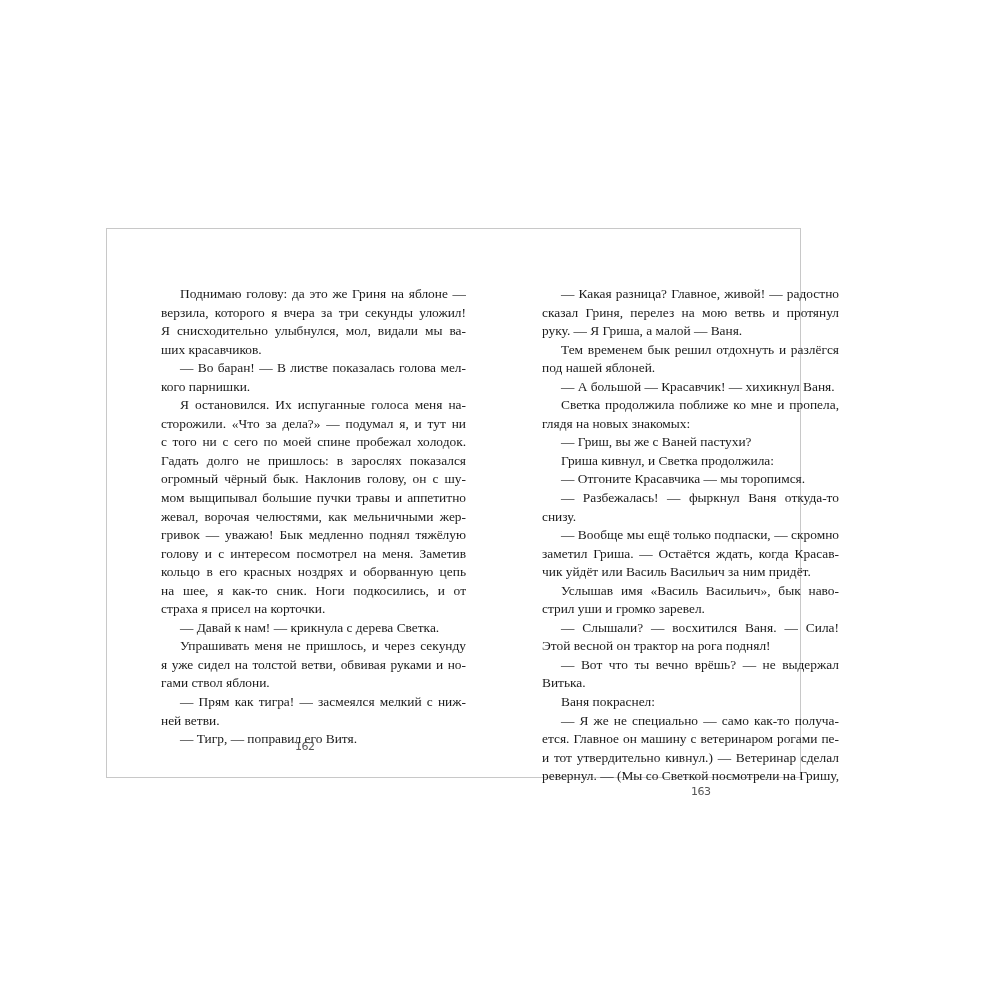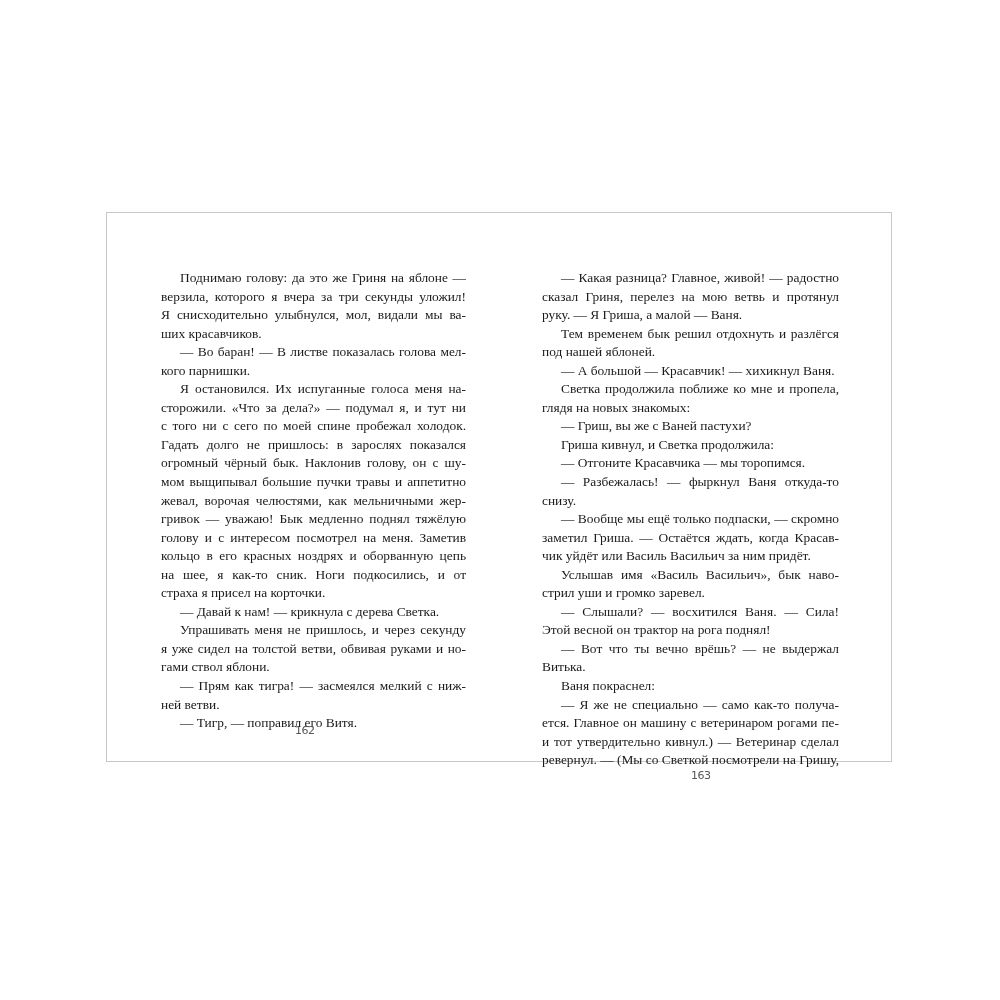--- a/index.html
+++ b/index.html
@@ -2,22 +2,22 @@
 <html><head>
 <meta charset="utf-8">
 <style>
   html, body { margin: 0; padding: 0; }
   body {
     width: 1000px; height: 1000px; background: #ffffff;
     position: relative; overflow: hidden;
     font-family: "DejaVu Serif", "Liberation Serif", serif;
   }
   .spread {
-    position: absolute; left: 106px; top: 212px;
-    width: 786px; height: 550px;
+    position: absolute; left: 106px; top: 228px;
+    width: 695px; height: 550px;
     border: 1px solid #c8c8c8; box-sizing: border-box;
     background: #ffffff;
   }
   .page-col {
     position: absolute; top: 56px;
     font-family: "Liberation Serif", "DejaVu Serif", serif;
     font-size: 13.4px; line-height: 18.55px; color: #1a1a1a;
     text-align: justify;
     hyphens: manual;
   }

